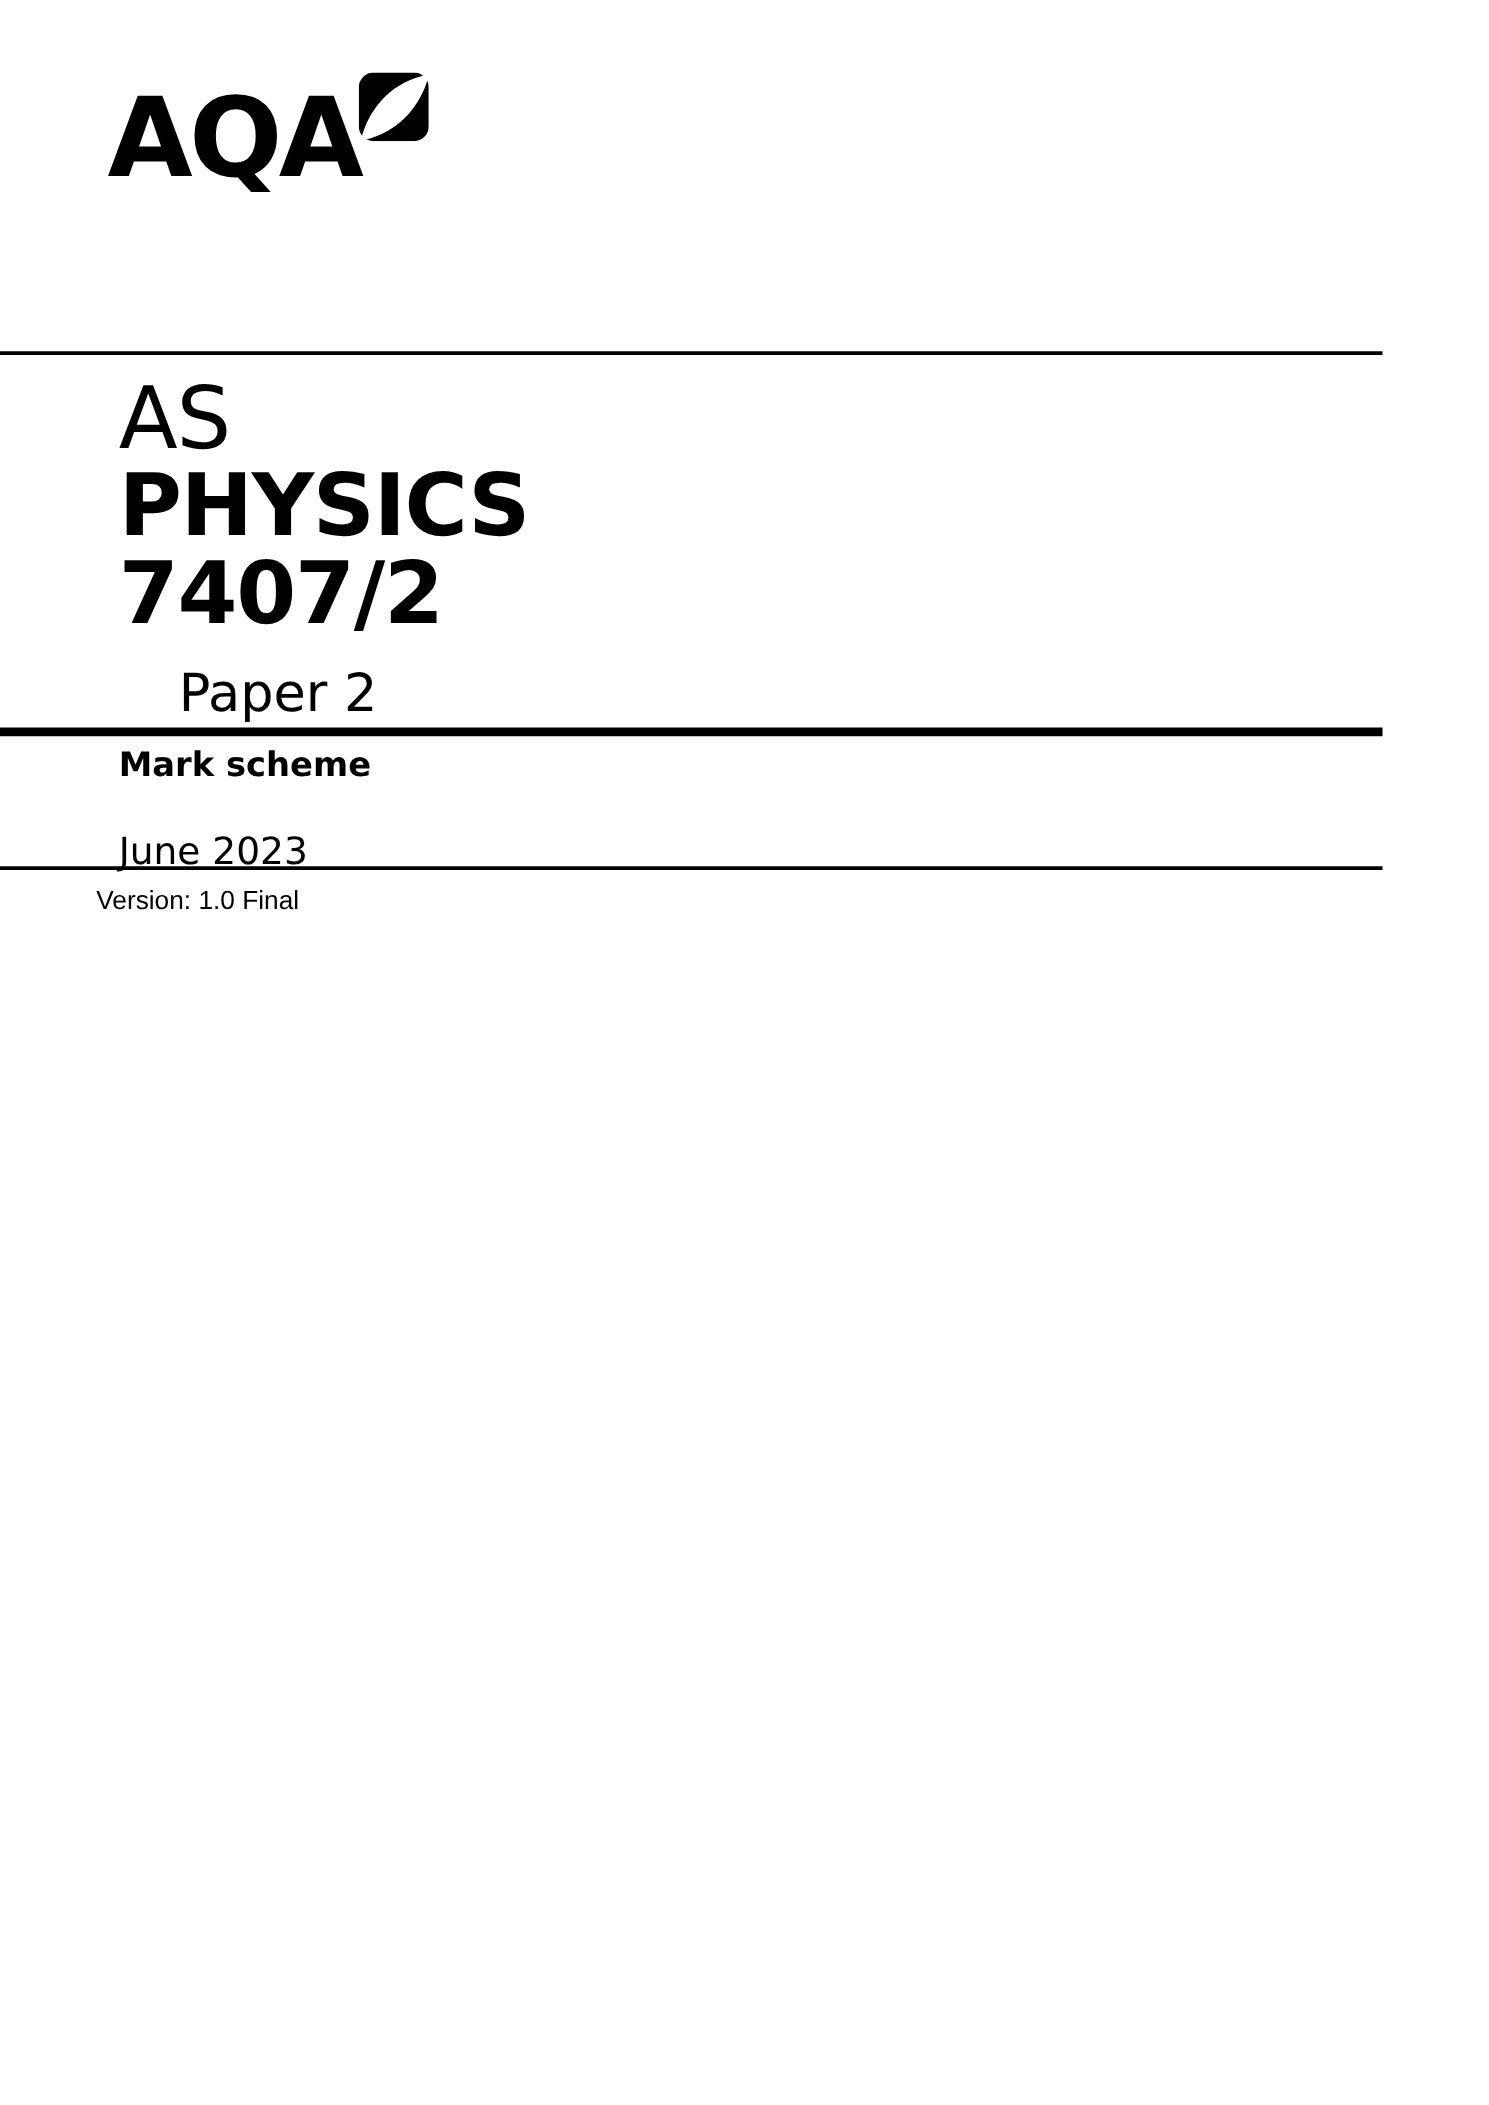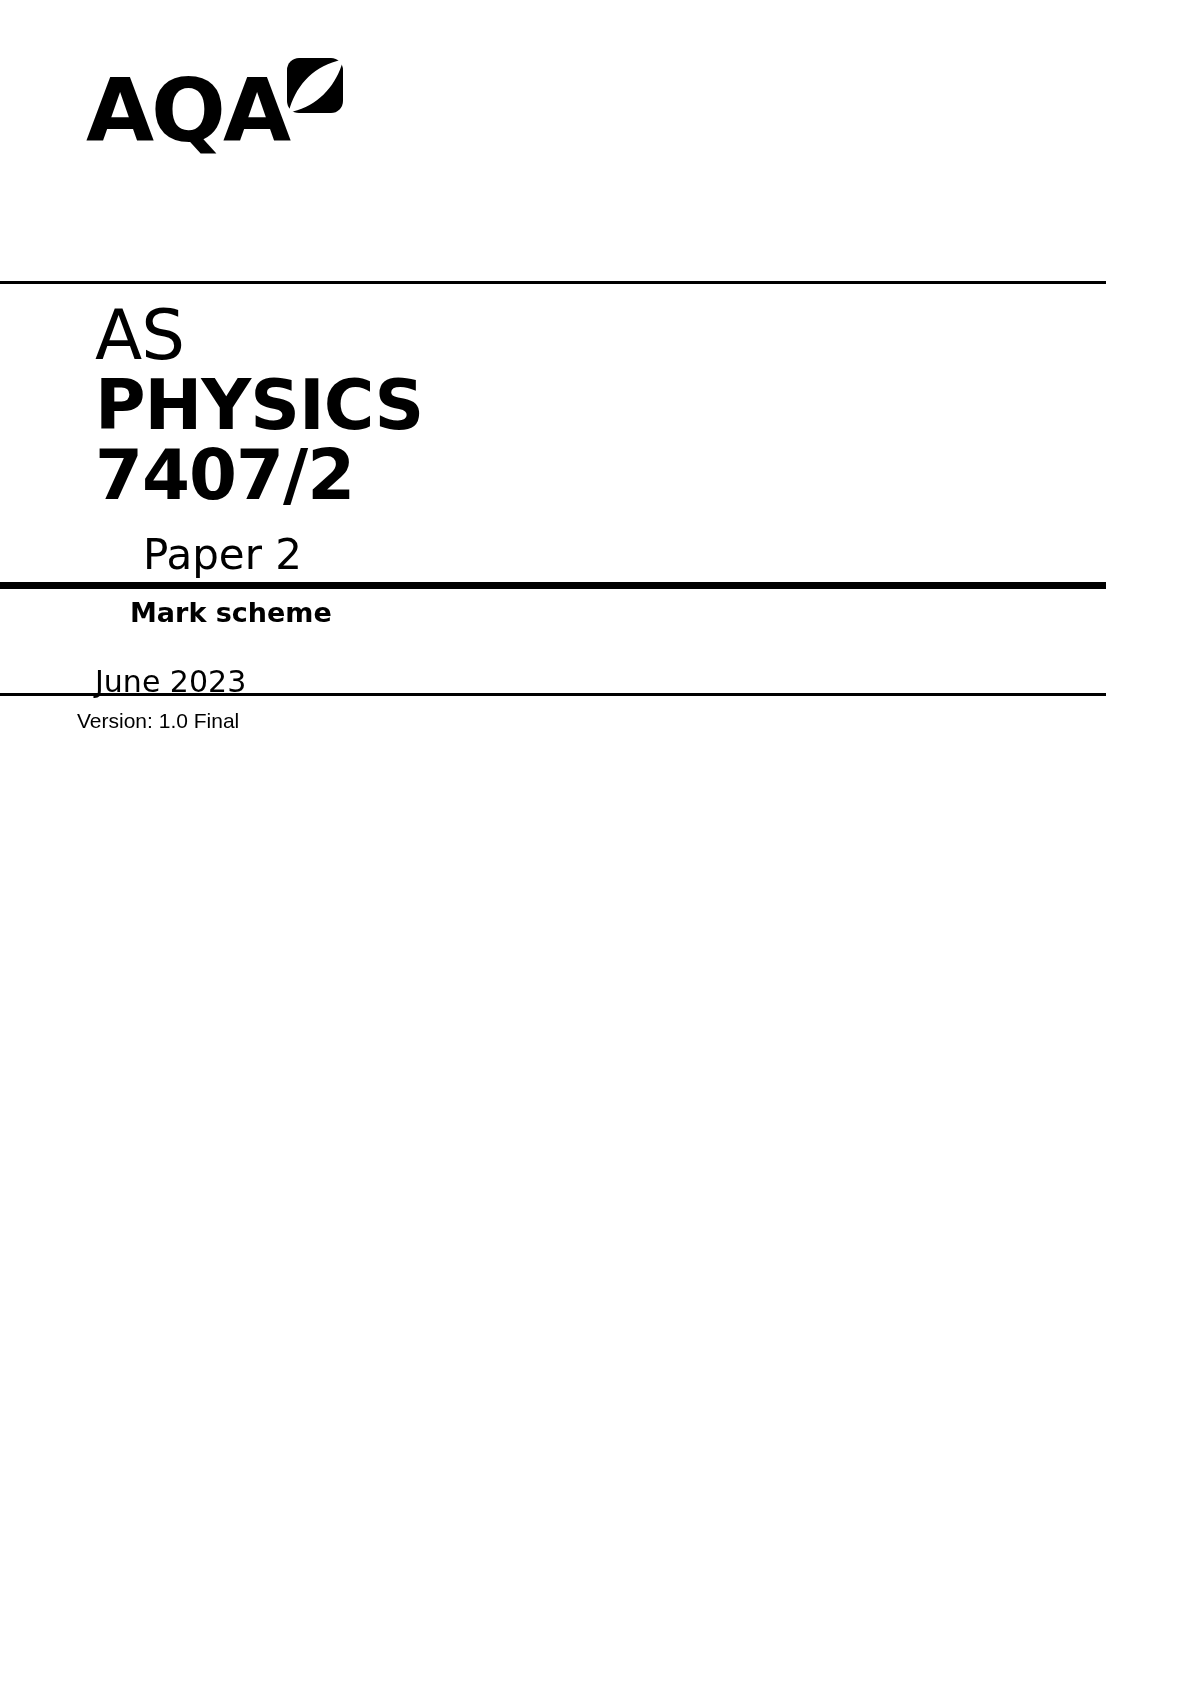--- a/index.html
+++ b/index.html
@@ -43,21 +43,21 @@
   .title-block .subject, .title-block .code { font-weight: bold; }
 
   .paper-label {
     position: absolute; left: 95px; top: 538px;
     font-size: 42px; line-height: 33px; margin-left: 48px;
   }
 
   
   .doc-type {
     position: absolute; left: 95px; top: 599px;
-    font-size: 27px; line-height: 27px; font-weight: bold; margin-left: 35px;
+    font-size: 27px; line-height: 27px; font-weight: bold;
   }
   .session {
     position: absolute; left: 95px; top: 667px;
     font-size: 30px; line-height: 30px;
   }
   .version-line {
     position: absolute; left: 77px; top: 710px;
     font-size: 21px; line-height: 21px;
     font-family: "Liberation Sans", sans-serif;
   }

